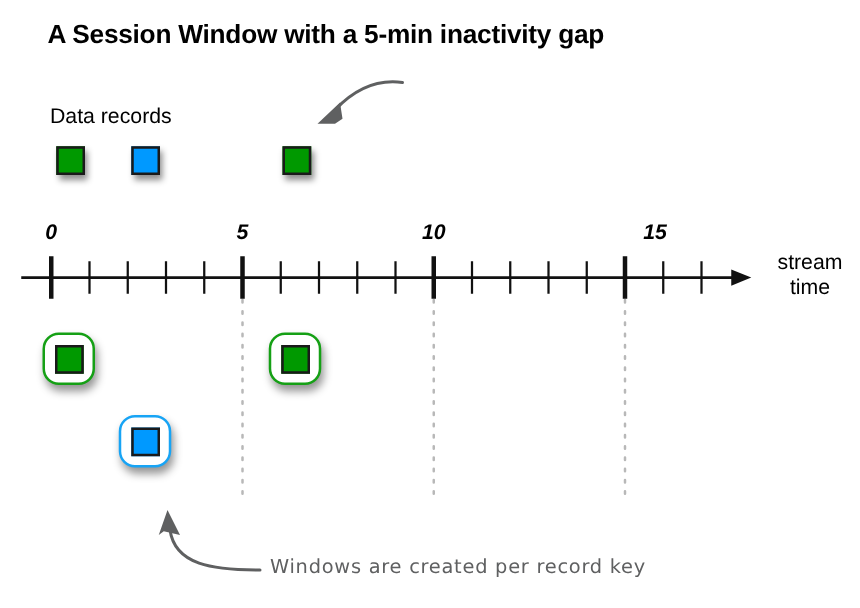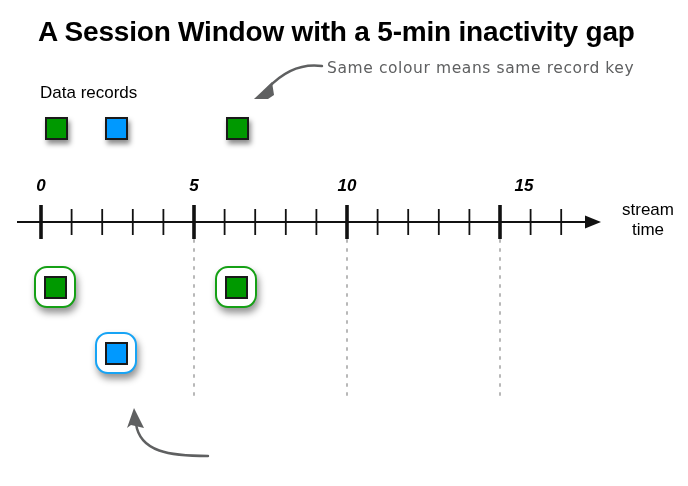--- a/index.html
+++ b/index.html
@@ -9,21 +9,21 @@
     font-family:"Liberation Sans", sans-serif;
     overflow:hidden;
     position:relative;
   }
   #stage{position:absolute;left:0;top:0;width:688px;height:486px;}
 
   
   .title{
     position:absolute;
     left:38px;top:16px;
-    font-size:28px;
+    font-size:21px;
     font-weight:bold;
     color:#000000;
     letter-spacing:-0.2px;
     white-space:nowrap;
   }
 
   
   .label-plain{
     position:absolute;
     font-size:17px;
@@ -100,22 +100,22 @@
 <body>
 
 <div id="stage">
 
   <div class="title">A Session Window with a 5-min inactivity gap</div>
 
   <div class="label-plain" id="data-records-label">Data records</div>
 
   <div class="label-plain" id="stream-time-label"><span>stream</span><br><span>time</span></div>
 
-  <div class="annot" id="annot-top">Same colour means same record key</div>
 
+  <div class="annot" id="annot-bottom">Windows are created per record key</div>
 
   <div class="record green" style="left:45px;top:117px;"></div>
   <div class="record blue" style="left:105px;top:117px;"></div>
   <div class="record green" style="left:226px;top:117px;"></div>
 
   <div class="window-box green" style="left:34px;top:266px;">
     <div class="inner"></div>
   </div>
   <div class="window-box green" style="left:215px;top:266px;">
     <div class="inner"></div>

